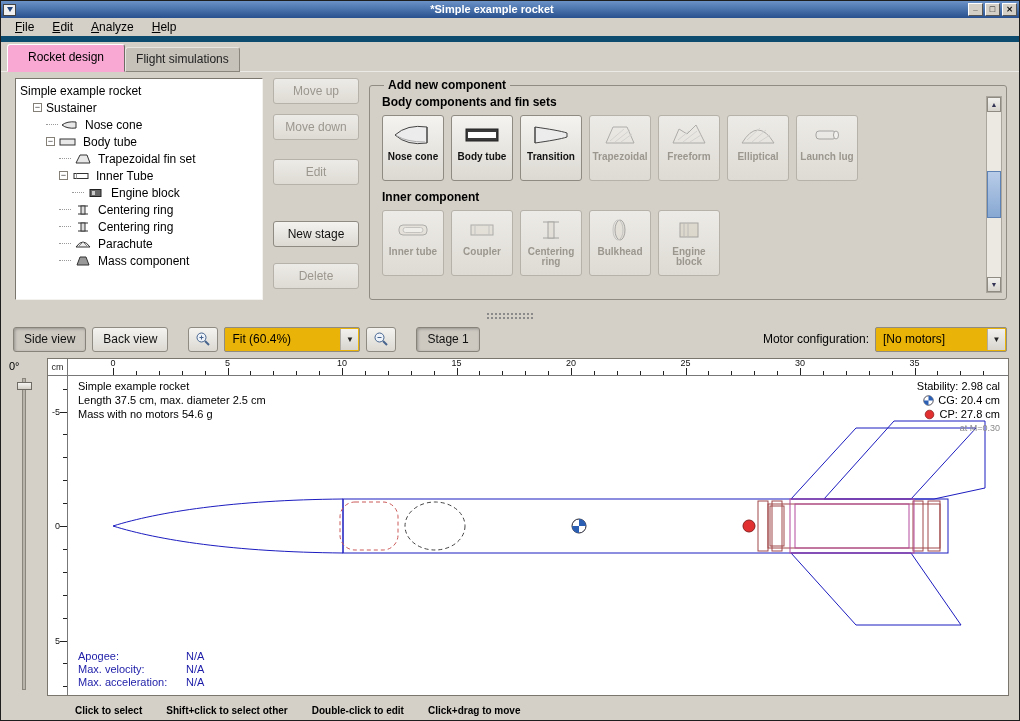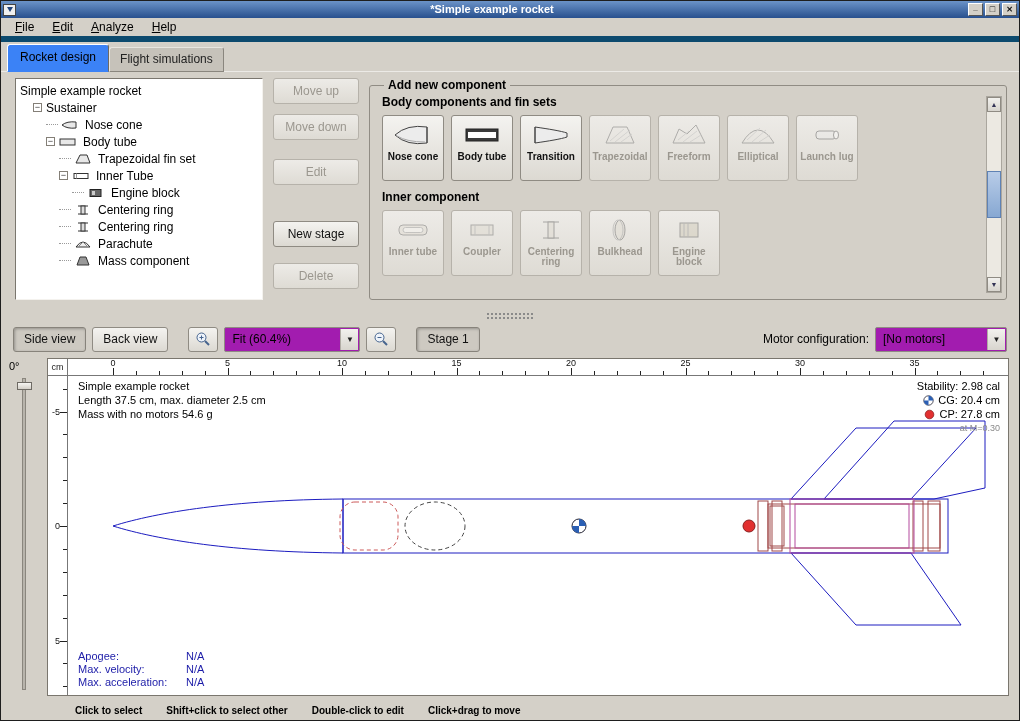--- a/index.html
+++ b/index.html
@@ -18,21 +18,21 @@
   .win-btn.cls::before{content:"✕";}
 
   
   .menubar{height:24px;display:flex;align-items:center;padding:0 6px;gap:2px;border-bottom:6px solid #0c4a6e;flex:none;}
   .menu-item{display:inline-block;padding:3px 8px;}
   .menu-item::first-letter{text-decoration:underline;}
 
   
   .tabs-row{height:30px;display:flex;align-items:flex-end;padding:0 6px;position:relative;flex:none;}
   .tabs-row::after{content:"";position:absolute;left:0;right:0;bottom:0;height:1px;background:#eceae6;}
-  .tab{border:1px solid;border-color:#fff #6e6a64 transparent #fff;background:#3b82f6;padding:5px 12px 7px;border-radius:3px 3px 0 0;position:relative;z-index:2;}
+  .tab{border:1px solid;border-color:#fff #6e6a64 transparent #fff;background:#f9a8d4;padding:5px 20px 7px;border-radius:3px 3px 0 0;position:relative;z-index:2;}
   .tab.inactive{background:#c6c2ba;padding:4px 10px 5px;z-index:1;border-color:#e8e6e0 #8a867e #8a867e #e8e6e0;color:#222;}
 
   
   .upper{height:238px;display:flex;padding:6px 12px 10px 14px;gap:10px;flex:none;}
   .tree-panel{width:248px;height:100%;background:#fff;border:1px solid;border-color:#7a766e #f4f2ee #f4f2ee #7a766e;overflow:hidden;padding:3px 0;}
   .tree-row{height:17px;display:flex;align-items:center;white-space:nowrap;}
   .expander{width:9px;height:9px;border:1px solid #847f77;background:#fff;font-size:9px;line-height:7px;text-align:center;color:#333;margin-right:4px;flex:none;}
   .connector{width:12px;border-top:1px dotted #9a9a9a;margin-right:3px;flex:none;}
   .tree-icon{width:20px;height:11px;display:flex;align-items:center;margin-right:4px;flex:none;}
   .tree-icon svg{width:18px;height:10px;}
@@ -63,21 +63,21 @@
   .sc-thumb{position:absolute;left:0;right:0;top:38%;height:24%;background:linear-gradient(#b8cce8,#87a8d2);border:1px solid #5f82b4;}
 
   
   .splitter{height:12px;display:flex;flex-direction:column;align-items:center;justify-content:center;gap:2px;flex:none;}
   .grip{width:46px;border-top:2px dotted #8a8a8a;}
 
   
   .view-toolbar{height:34px;display:flex;align-items:center;padding:0 12px;gap:6px;flex:none;}
   .tbtn{height:25px;padding:0 10px;}
   .icon-btn{width:30px;height:25px;padding:0;display:flex;align-items:center;justify-content:center;}
-  .combo{height:25px;background:#a21caf;border:1px solid #8f8b83;border-radius:2px;display:flex;align-items:center;position:relative;padding:0 22px 0 7px;}
+  .combo{height:25px;background:#eab308;border:1px solid #8f8b83;border-radius:2px;display:flex;align-items:center;position:relative;padding:0 22px 0 7px;}
   .combo .arrow{position:absolute;right:1px;top:1px;bottom:1px;width:18px;background:linear-gradient(#f2f1ee,#d8d5ce);border-left:1px solid #b0aca4;display:flex;align-items:center;justify-content:center;font-size:8px;color:#222;}
   .zoom-combo{width:136px;}
   .motor-combo{width:132px;}
   .spacer{flex:1;}
   .gap8{width:8px;flex:none;}
 
   
   .canvas-area{flex:1;display:flex;padding:2px 10px 4px 0;}
   .rot-col{width:46px;display:flex;flex-direction:column;flex:none;}
   .rot-label{font-size:11px;padding:2px 0 2px 8px;}

